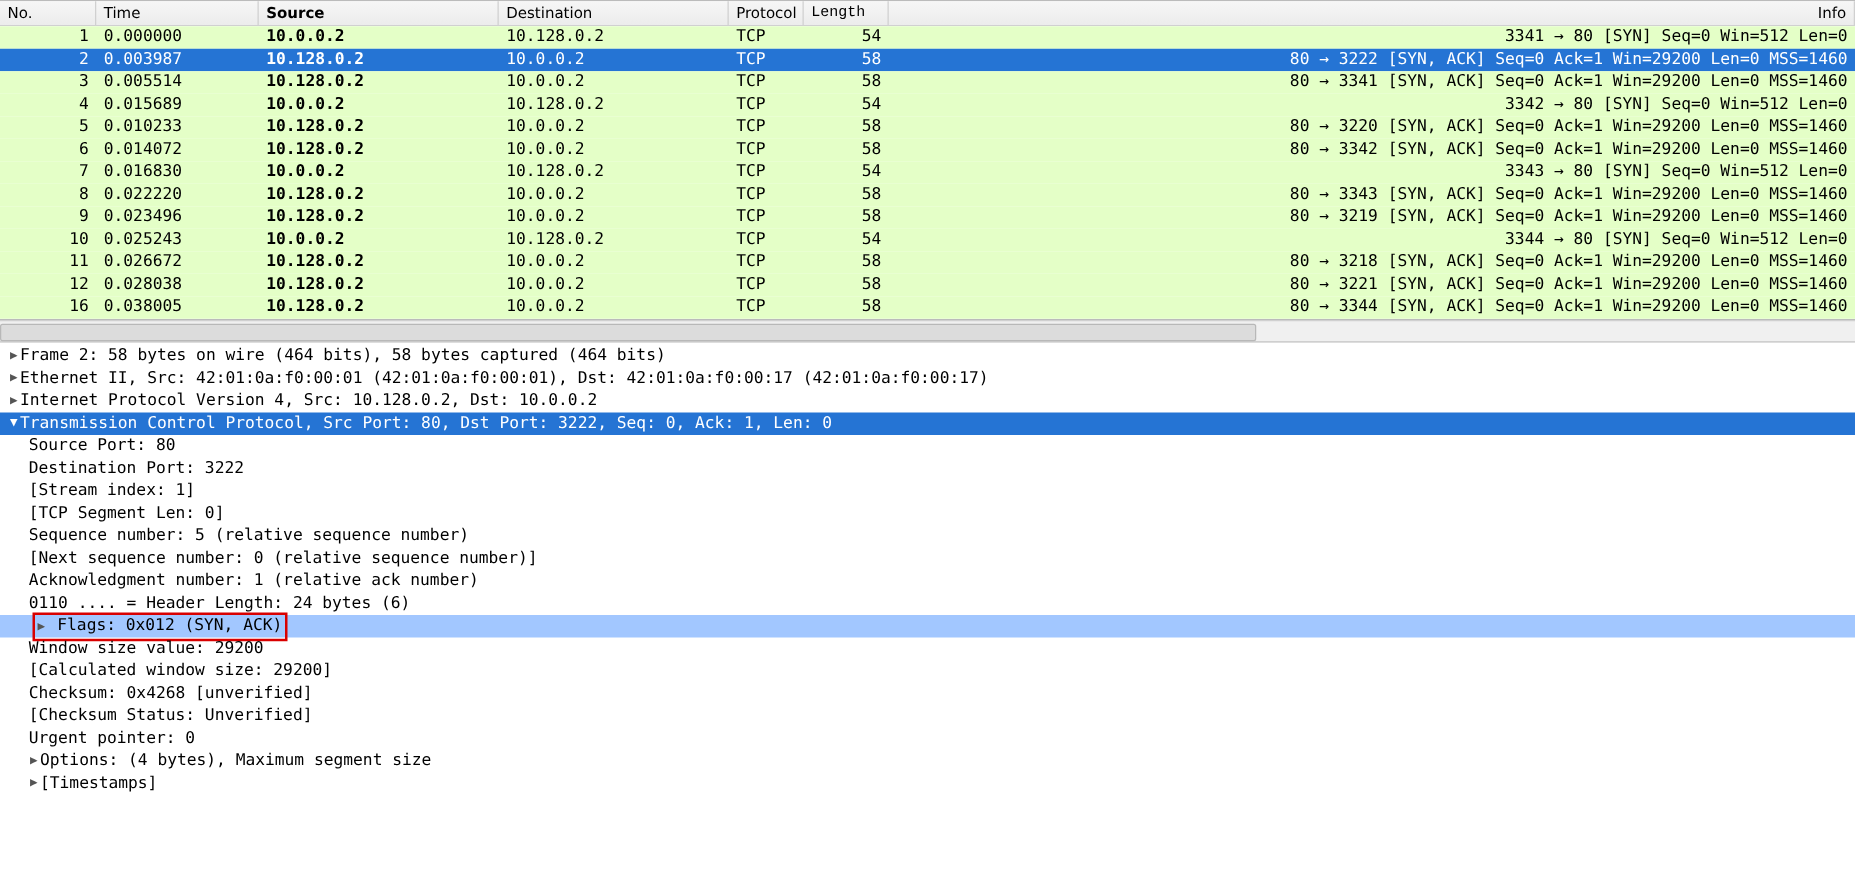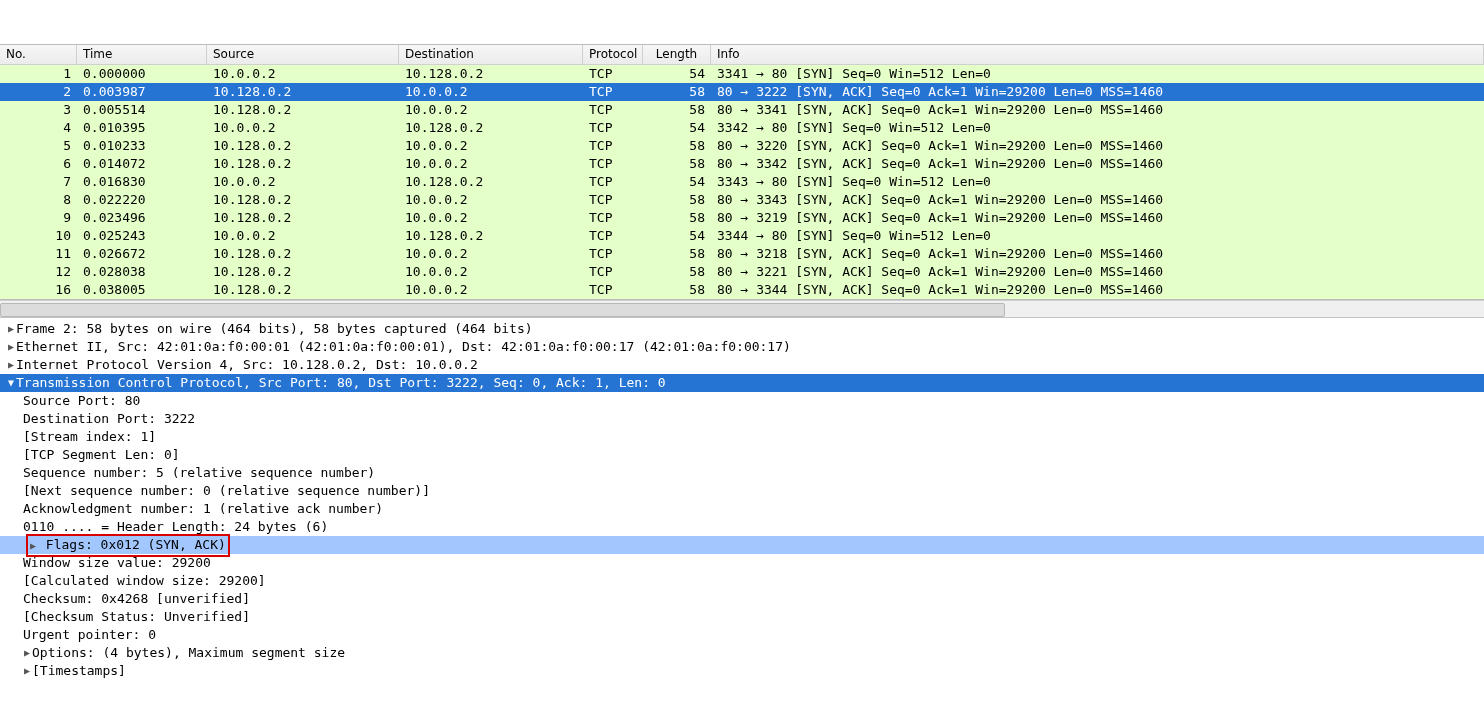--- a/index.html
+++ b/index.html
@@ -9,21 +9,20 @@
     height: 712px;
     font-family: "DejaVu Sans Mono", "Menlo", "Consolas", monospace;
     font-size: 13px;
     background: #fff;
     overflow: hidden;
     color: #000;
   }
   .packet-list {
     border-top: 1px solid #bbb;
     border-bottom: 1px solid #bbb;
-    margin-top: 44px;
   }
   .packet-list .header-row {
     display: flex;
     height: 19px;
     background: linear-gradient(#f6f6f6, #ececec);
     border-bottom: 1px solid #d0d0d0;
     font-family: "DejaVu Sans", Arial, sans-serif;
     font-size: 12px;
     user-select: none;
   }
@@ -46,27 +45,27 @@
   }
   .packet-list .row .col {
     padding: 0 6px;
     box-sizing: border-box;
     overflow: hidden;
   }
   .row-green { background: #e4ffc7; }
   .row-selected { background: #2574d4; color: #fff; }
   .col-no   { width: 77px;  text-align: right; }
   .col-time { width: 130px; }
-  .col-src  { width: 192px; }
+  .col-src  { width: 192px; font-weight: bold; }
   .col-dst  { width: 184px; }
   .col-prot { width: 60px;  }
   .col-len  { width: 68px;  text-align: right; }
-  .col-info { flex: 1; }
+  .col-info { flex: 1; text-align: right; }
   .header-row .col-no  { text-align: left; }
-  .header-row .col-len { text-align: center; }
+  .header-row .col-len { text-align: left; font-family: Liberation Mono, monospace; }
 
   .scroll-strip {
     height: 16px;
     background: #f0f0f0;
     border-top: 1px solid #d0d0d0;
     border-bottom: 1px solid #c4c4c4;
     position: relative;
   }
   .scroll-thumb {
     position: absolute;
@@ -151,21 +150,21 @@
         <div class="col col-no">3</div>
         <div class="col col-time">0.005514</div>
         <div class="col col-src">10.128.0.2</div>
         <div class="col col-dst">10.0.0.2</div>
         <div class="col col-prot">TCP</div>
         <div class="col col-len">58</div>
         <div class="col col-info">80 → 3341 [SYN, ACK] Seq=0 Ack=1 Win=29200 Len=0 MSS=1460</div>
       </div>
       <div class="row row-green">
         <div class="col col-no">4</div>
-        <div class="col col-time">0.010395</div>
+        <div class="col col-time">0.015689</div>
         <div class="col col-src">10.0.0.2</div>
         <div class="col col-dst">10.128.0.2</div>
         <div class="col col-prot">TCP</div>
         <div class="col col-len">54</div>
         <div class="col col-info">3342 → 80 [SYN] Seq=0 Win=512 Len=0</div>
       </div>
       <div class="row row-green">
         <div class="col col-no">5</div>
         <div class="col col-time">0.010233</div>
         <div class="col col-src">10.128.0.2</div>

